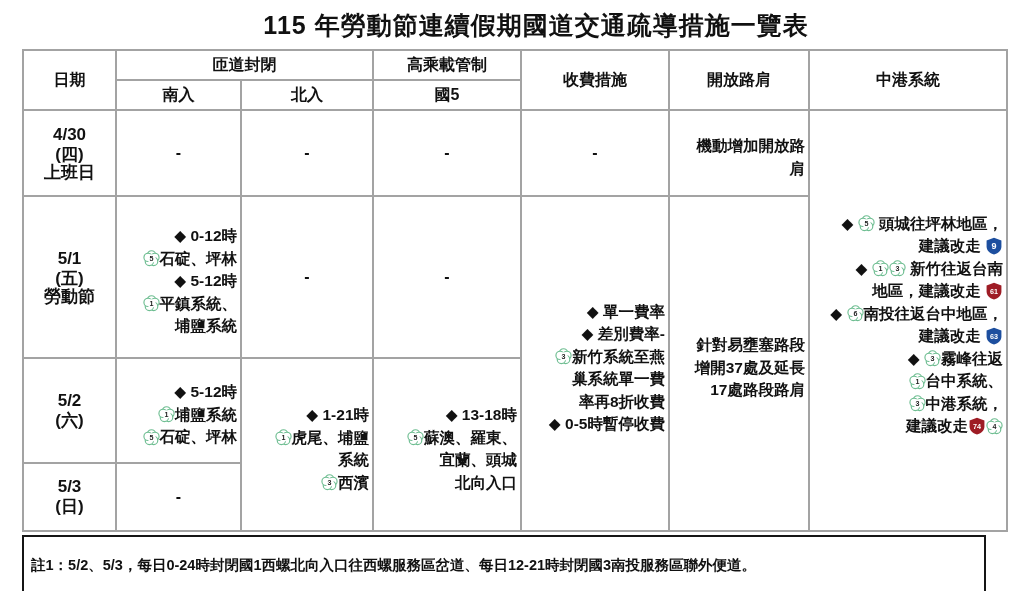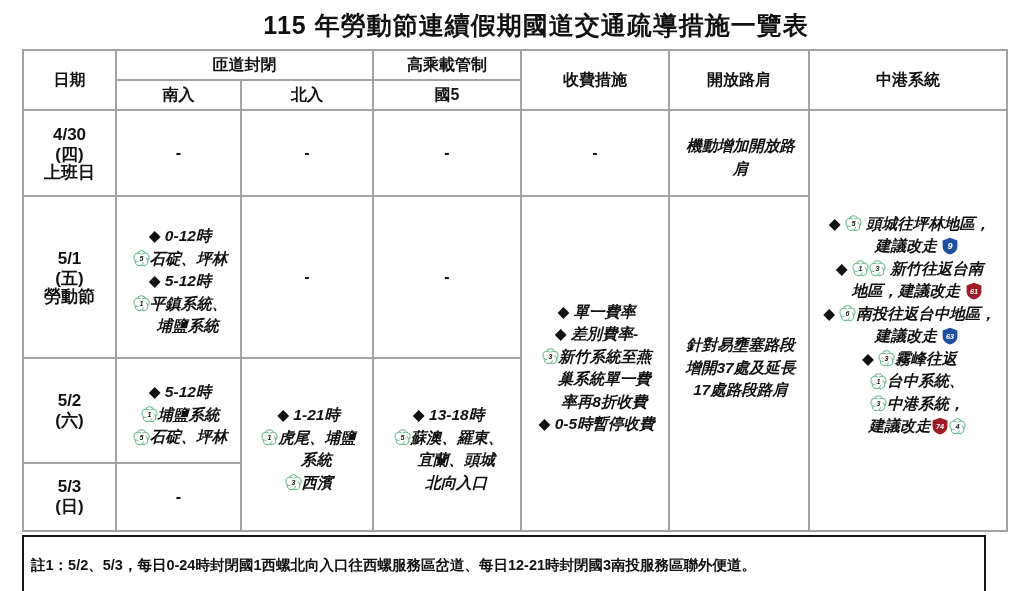--- a/index.html
+++ b/index.html
@@ -12,21 +12,21 @@
   th { font-size: 16px; text-align: center; }
   tr.trh { height: 30px; }
   tr.r0430 { height: 86px; }
   tr.r0501 { height: 162px; }
   tr.r0502 { height: 105px; }
   tr.r0503 { height: 68px; }
   td.center { text-align: center; font-size: 16px; }
   td.datec { text-align: center; }
   .date-main { font-size: 17px; line-height: 20px; font-weight: 700; }
   .date-sub  { font-size: 17px; line-height: 16px; font-weight: 700; }
-  td.wrap { padding: 11px 3px 2px 6px; font-size: 15.5px; text-align: center; line-height: 21px; font-style: italic; }
+  td.wrap { padding: 11px 3px 2px 6px; font-size: 15.5px; text-align: right; line-height: 21px; }
   .ln { line-height: 22.5px; white-space: nowrap; font-size: 15.5px; font-weight: 700; }
   .icon svg { vertical-align: -3.5px; }
   .notes { width: 964px; margin: 3px 8px 0 22px; border: 2px solid #151515;
     padding: 19px 7px; }
   .note-line { font-size: 14.5px; font-weight: 700; line-height: 18.5px; white-space: nowrap; }
 </style>
 </head>
 <body>
 
 <div class="page">

